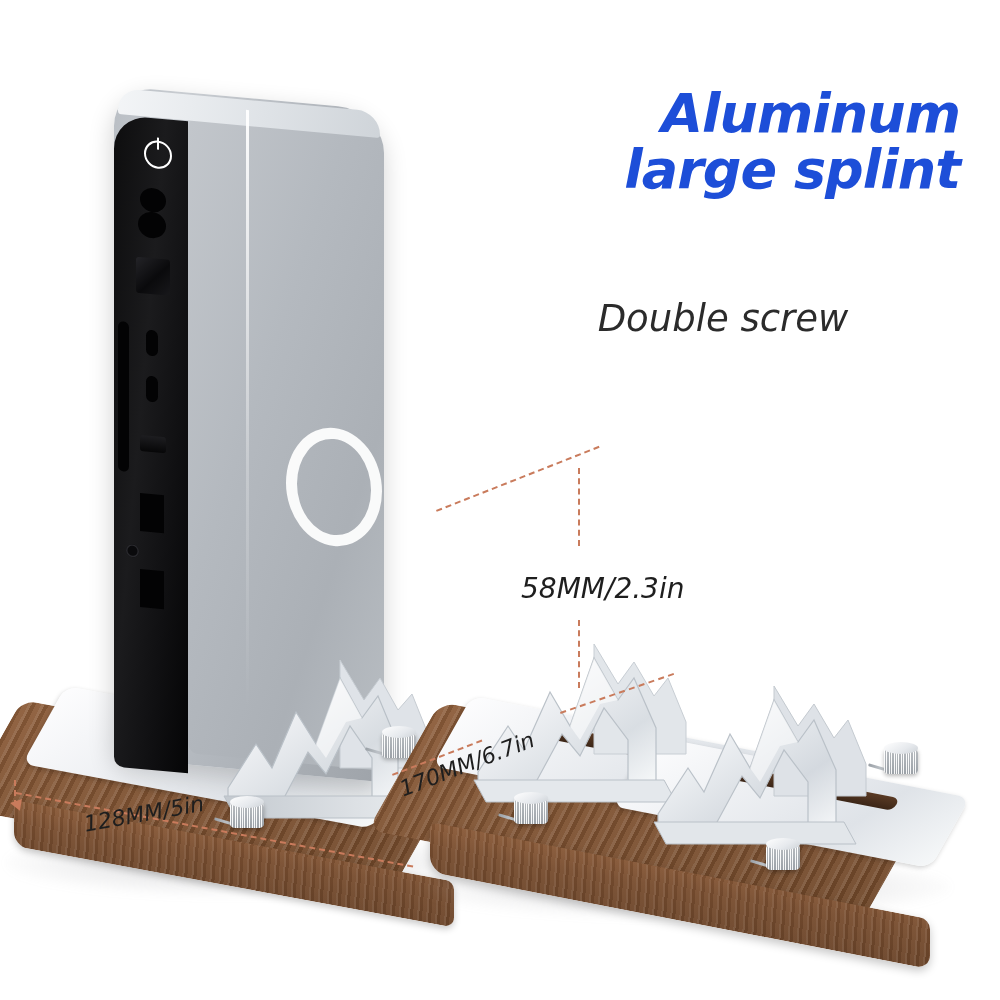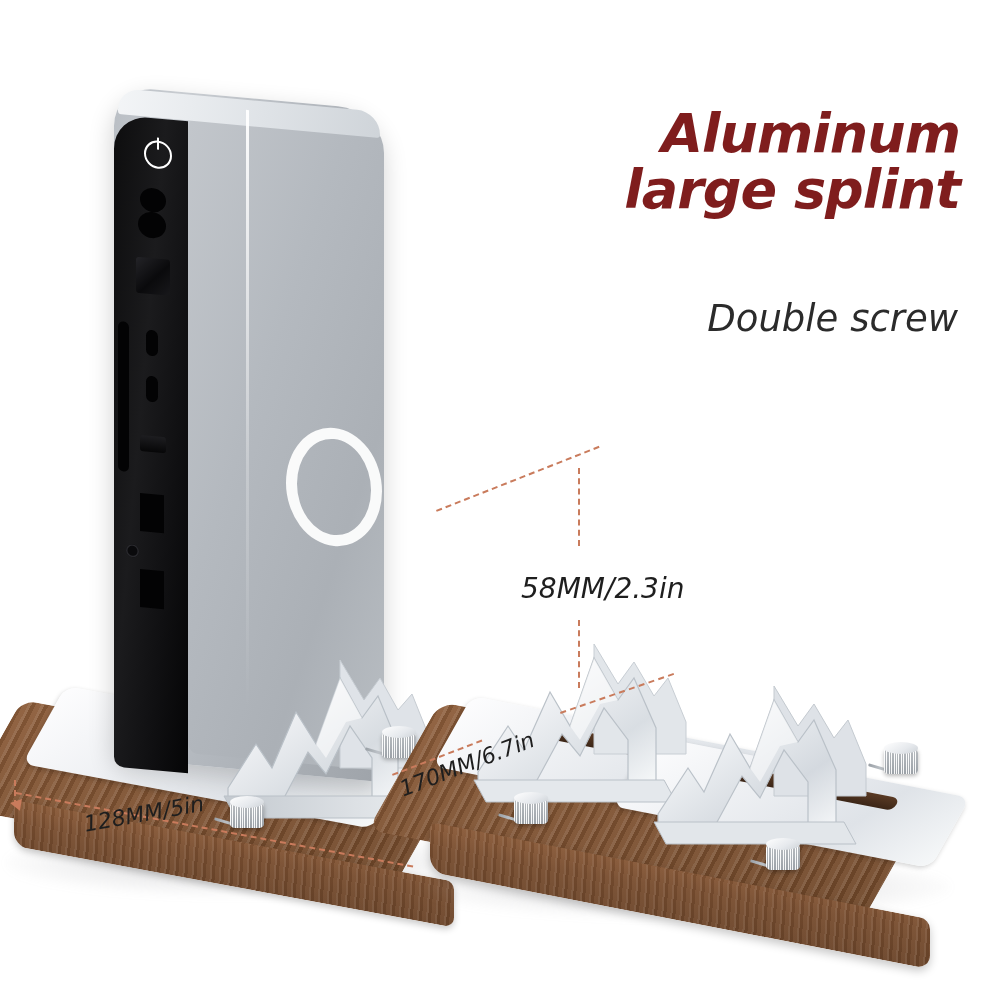--- a/index.html
+++ b/index.html
@@ -12,27 +12,26 @@
   }
   #stage{position:relative;width:1000px;height:1000px;background:#fff;overflow:hidden;}
 
   
   .headline{
     position:absolute;right:40px;top:86px;width:470px;
     text-align:right;
     font-style:italic;font-weight:700;
     font-size:54px;line-height:1.04;
     letter-spacing:-1px;
-    color:#7f1d1d;
-    margin-top:20px;
+    color:#1d4ed8;
   }
   .headline .hl-line{display:block;white-space:nowrap;}
   .subhead{
     position:absolute;right:42px;top:296px;width:470px;
-    text-align:right;
+    text-align:center;
     font-style:italic;font-weight:400;
     font-size:37px;line-height:1.22;
     color:#2b2b2b;
   }
   .subhead .sub-line{display:block;white-space:nowrap;}
 
   
   .dim-label{position:absolute;font-style:italic;font-weight:400;color:#1e1e1e;white-space:nowrap;}
   #dim-height-label{left:521px;top:572px;font-size:28px;}
   #dim-depth-label{left:396px;top:778px;font-size:22px;transform:rotate(-21deg);transform-origin:left top;}

